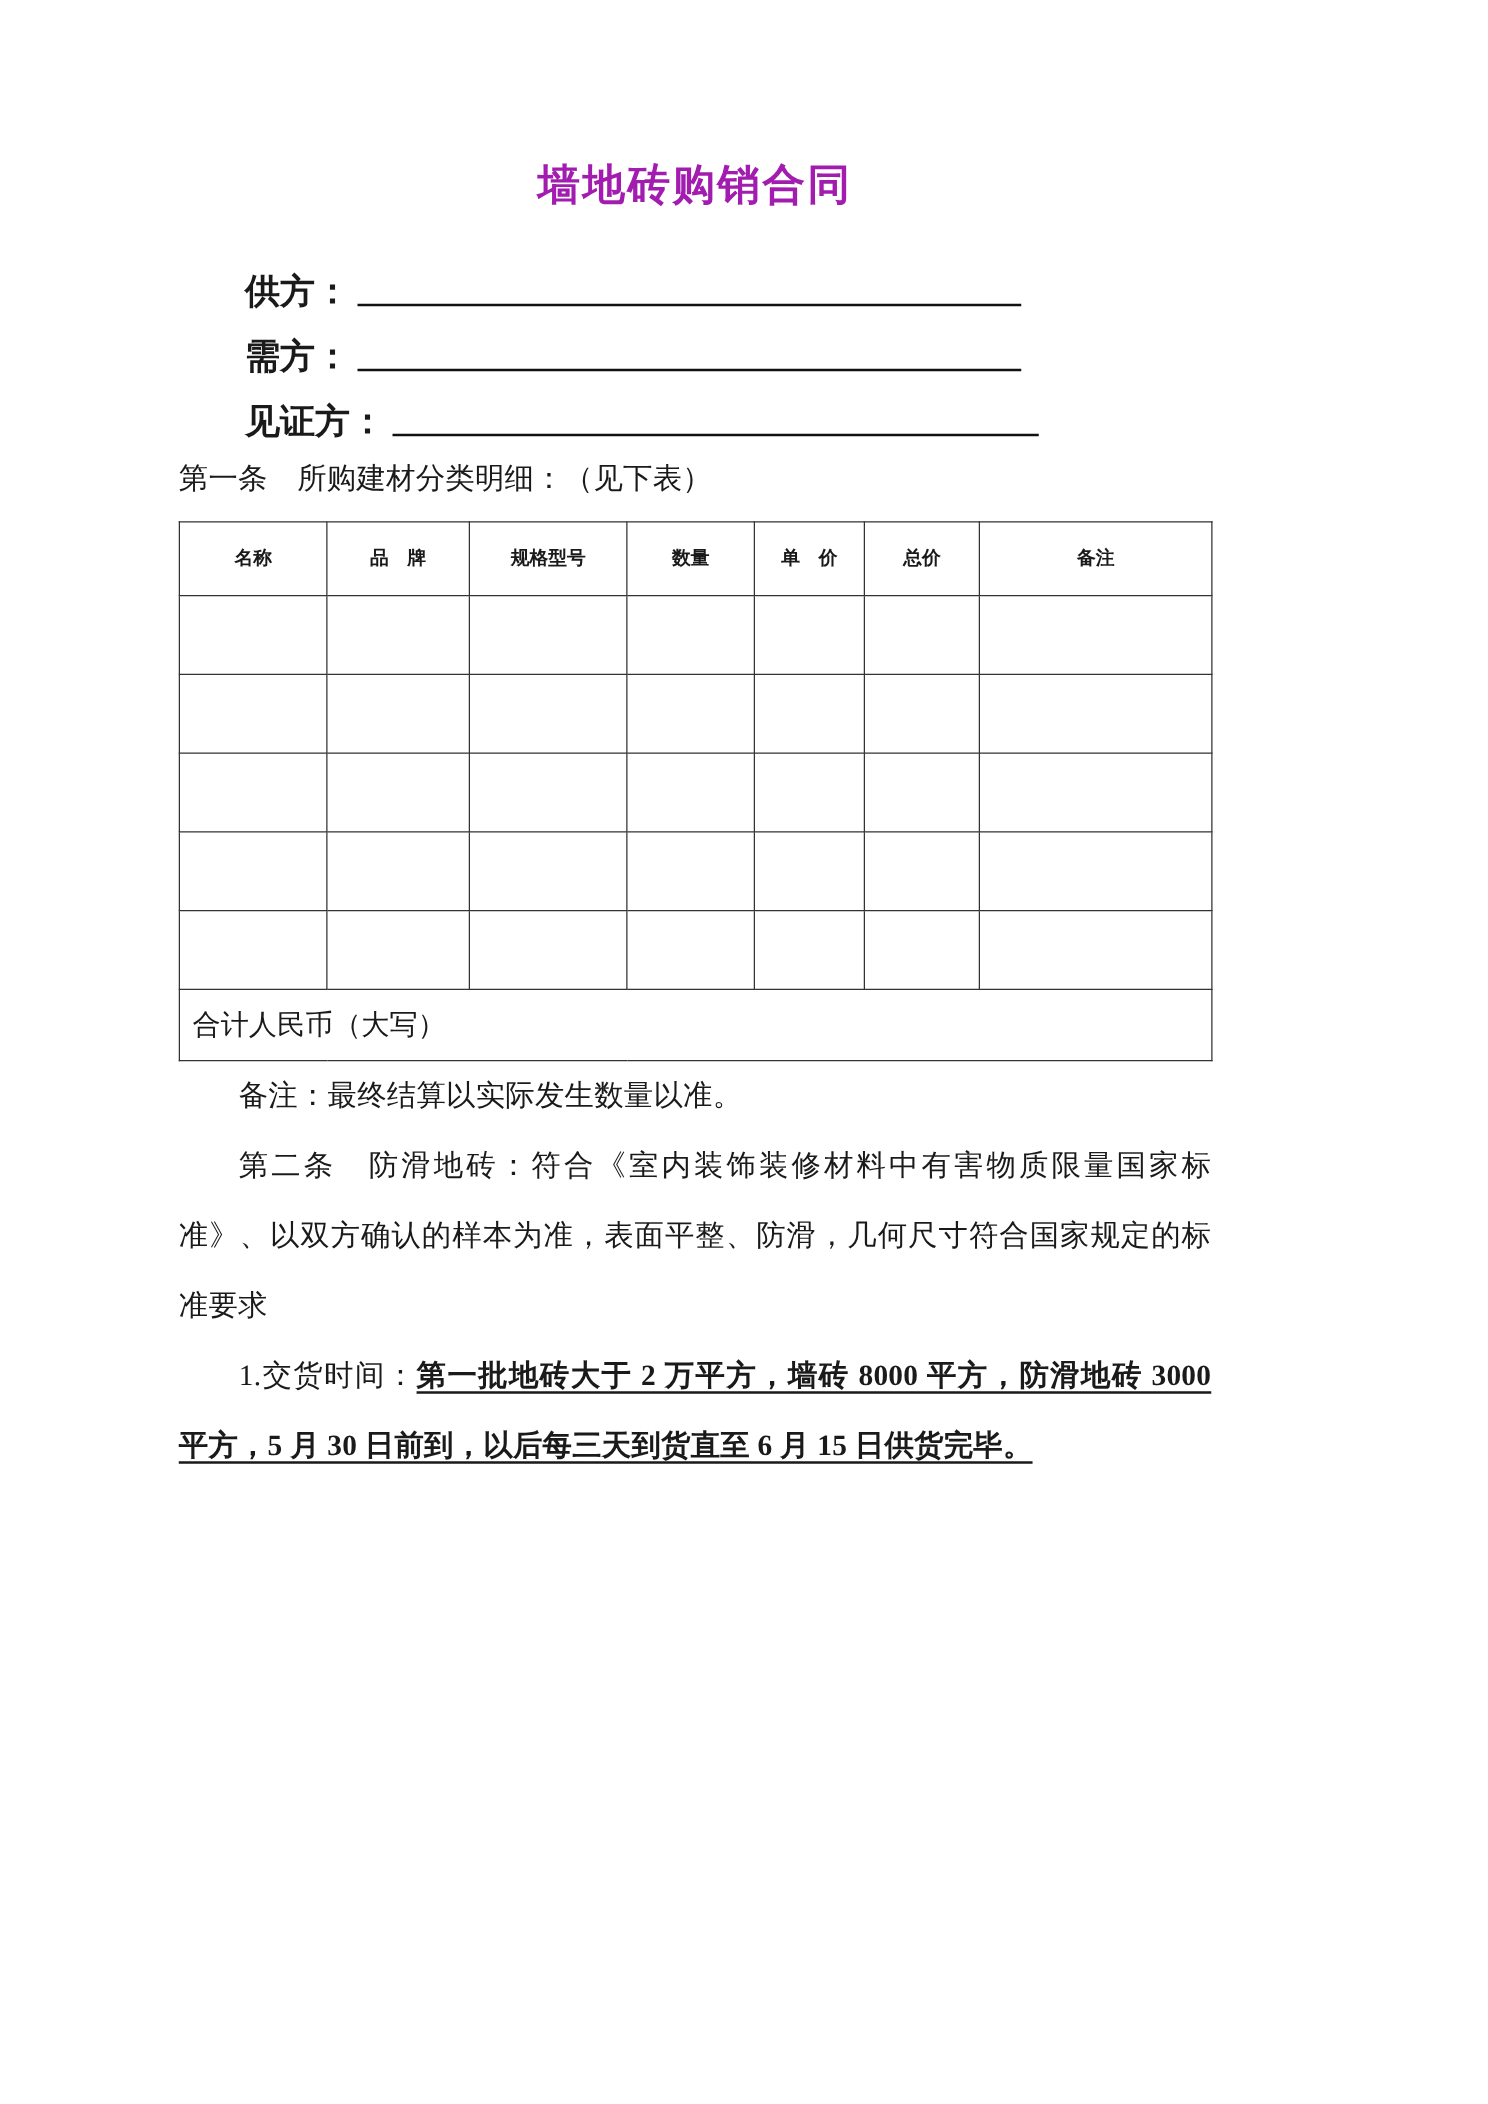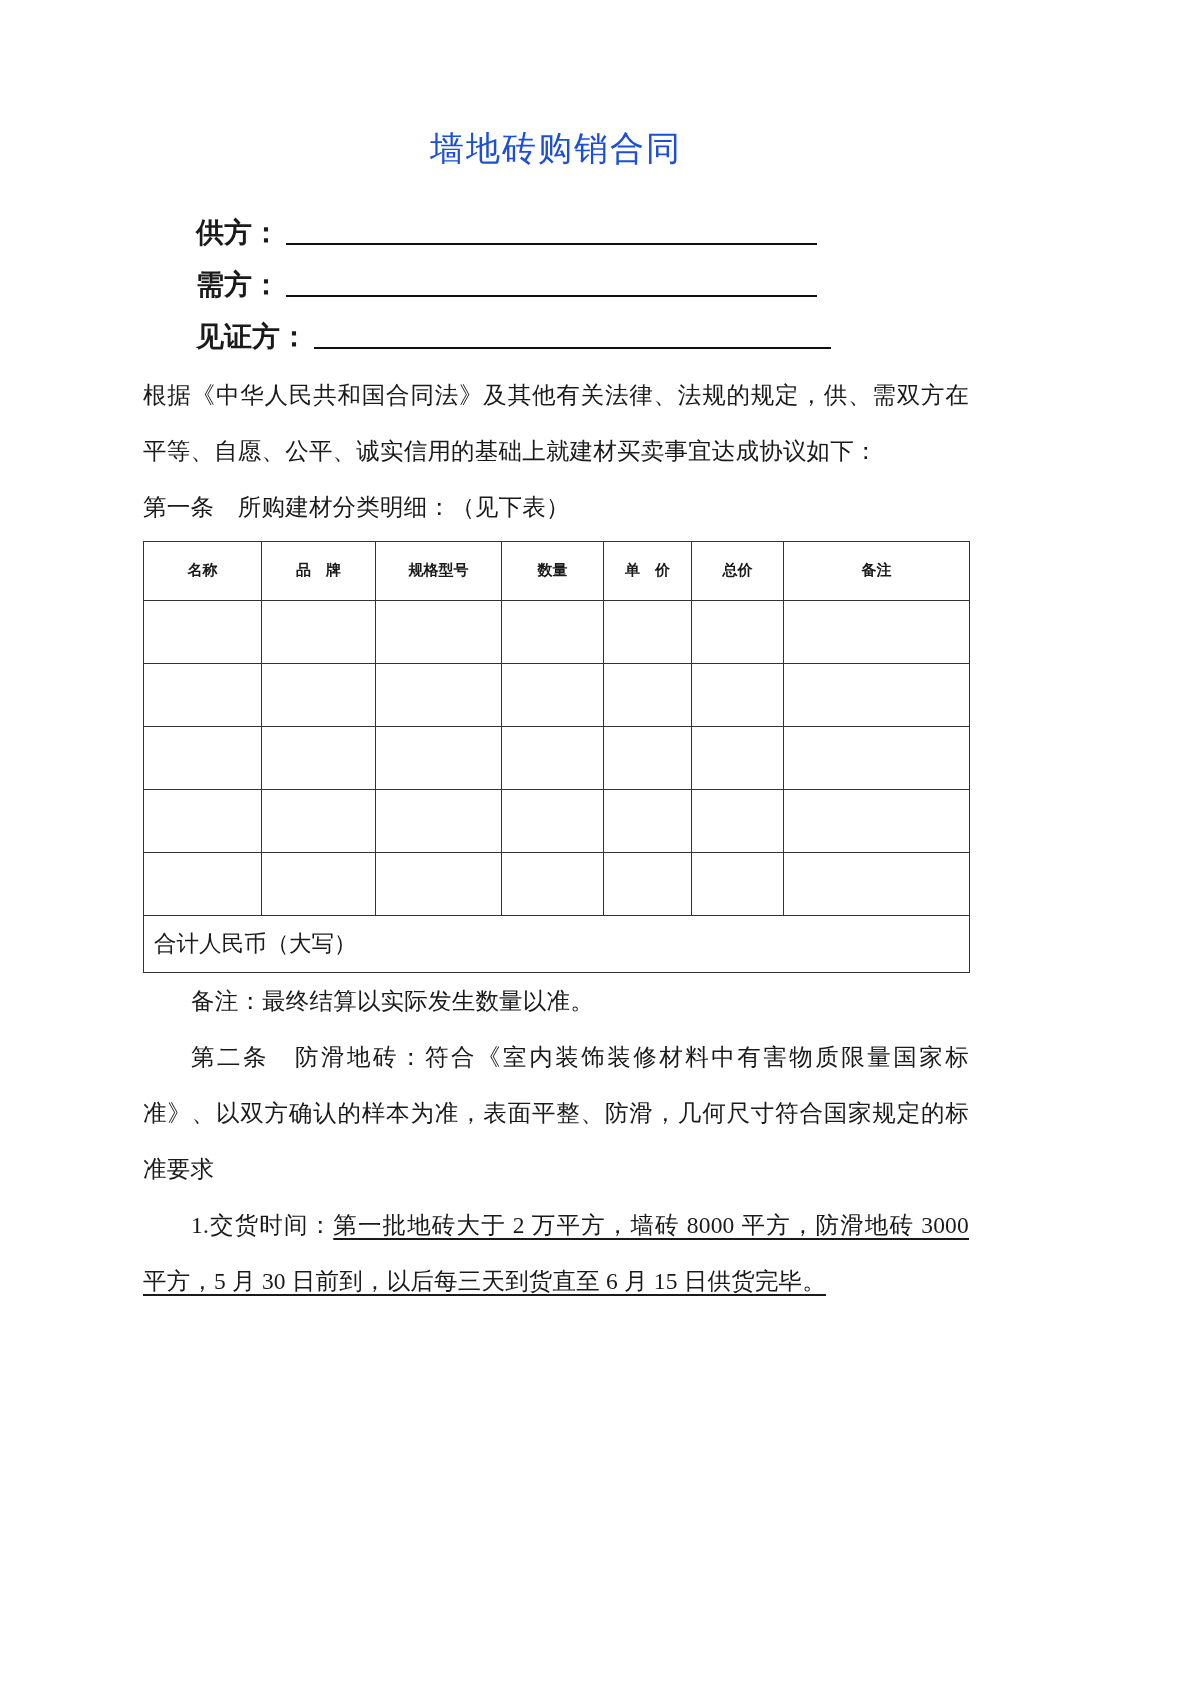--- a/index.html
+++ b/index.html
@@ -28,27 +28,27 @@
     position: absolute;
     left: 143px;
     top: 0;
     width: 826px;
   }
 
   
   .doc-title {
     text-align: center;
     font-family: "Liberation Sans", "DejaVu Sans", sans-serif;
-    font-weight: normal;
+    font-weight: bold;
     font-size: 34px;
     letter-spacing: 2px;
     margin-top: 128px;
     margin-bottom: 0;
     line-height: 1.2;
-    color: #1d4ed8;
+    color: #a21caf;
   }
 
   
   .party-block {
     margin-top: 30px;
   }
   .party-row {
     display: flex;
     align-items: flex-end;
     height: 52px;
@@ -132,20 +132,21 @@
   .c-qty     { width: 102px; }
   .c-price   { width: 88px;  }
   .c-total   { width: 92px;  }
   .c-remark  { width: 186px; }
 
   
   .para u, .u {
     text-decoration: underline;
     text-underline-offset: 5px;
     text-decoration-thickness: 1.6px;
+    font-weight: bold;
   }
 </style>
 </head>
 <body>
 
 <div class="page">
   <div class="content">
 
     <h1 class="doc-title">墙地砖购销合同</h1>
 
@@ -161,21 +162,20 @@
         <span class="party-rule"></span>
       </div>
 
       <div class="party-row witness">
         <span class="party-label">见证方：</span>
         <span class="party-rule"></span>
       </div>
 
     </div>
 
-    <p class="para lead">根据《中华人民共和国合同法》及其他有关法律、法规的规定，供、需双方在平等、自愿、公平、诚实信用的基础上就建材买卖事宜达成协议如下：</p>
 
     <p class="para clause1">第一条　所购建材分类明细：（见下表）</p>
 
     <table class="goods-table">
       <colgroup>
         <col class="c-name">
           <col class="c-brand">
           <col class="c-spec">
         <col class="c-qty">
           <col class="c-price">

